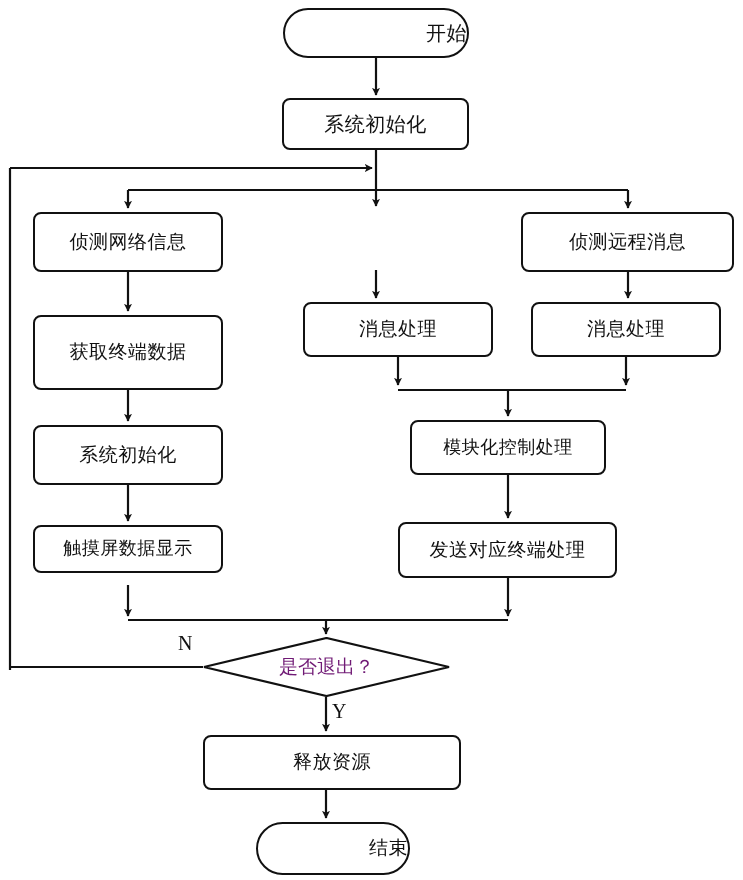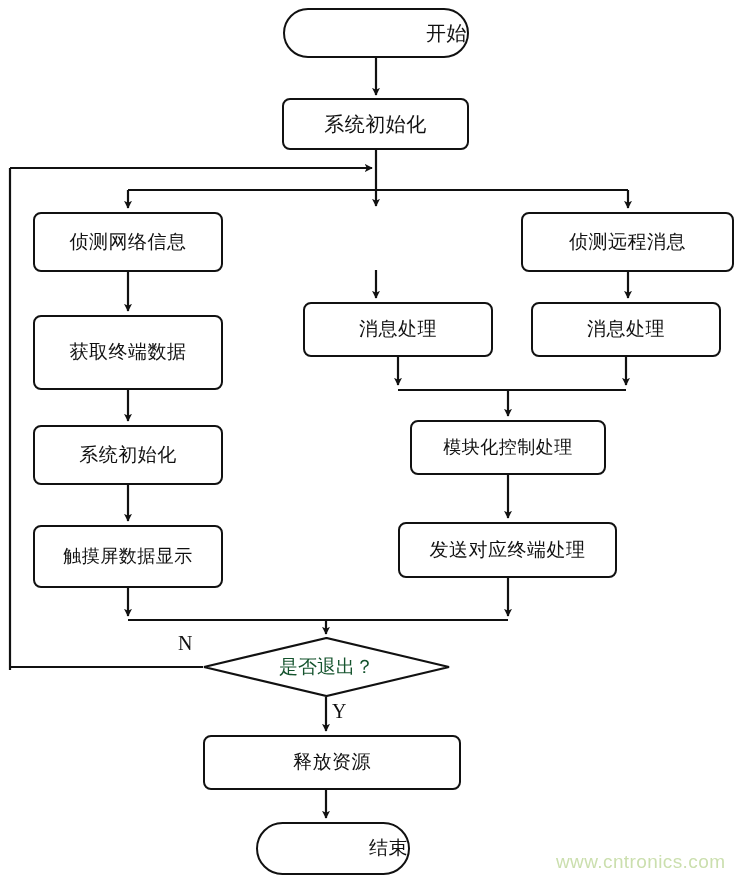--- a/index.html
+++ b/index.html
@@ -69,21 +69,21 @@
   .decision .dec-label {
     position: absolute;
     left: 0;
     top: 0;
     width: 100%;
     height: 100%;
     display: flex;
     align-items: center;
     justify-content: center;
     font-size: 19px;
-    color: #14532d;
+    color: #701a75;
     white-space: nowrap;
   }
   .edge-label {
     position: absolute;
     font-size: 20px;
     color: #111111;
     font-family: "Liberation Serif", "DejaVu Serif", serif;
     z-index: 3;
   }
   .watermark {
@@ -179,21 +179,21 @@
   </div>
 
   <div class="node process" style="left:33px; top:425px; width:190px; height:60px;">
     <span class="node-label fs19">系统初始化</span>
   </div>
 
   <div class="node process" style="left:410px; top:420px; width:196px; height:55px;">
     <span class="node-label fs18">模块化控制处理</span>
   </div>
 
-  <div class="node process" style="left:33px; top:525px; width:190px; height:63px;">
+  <div class="node process" style="left:33px; top:525px; width:190px; height:48px;">
     <span class="node-label fs18">触摸屏数据显示</span>
   </div>
 
   <div class="node process" style="left:398px; top:522px; width:219px; height:56px;">
     <span class="node-label fs19">发送对应终端处理</span>
   </div>
 
   <div class="decision" style="left:203px; top:637px; width:247px; height:60px;">
     <svg width="247" height="60" viewBox="0 0 247 60" aria-hidden="true">
       <polygon points="123.5,1 246,30 123.5,59 1,30" fill="#ffffff" stroke="#111111" stroke-width="2.2"></polygon>
@@ -206,15 +206,14 @@
   <div class="edge-label" style="left:332px; top:700px;">Y</div>
 
   <div class="node process" style="left:203px; top:735px; width:258px; height:55px;">
     <span class="node-label fs19">释放资源</span>
   </div>
 
   <div class="node terminal" style="left:256px; top:822px; width:154px; height:53px;">
     <span class="node-label fs19">结束</span>
   </div>
 
-  <div class="watermark" style="left:556px; top:851px;">www.cntronics.com</div>
 
 </div>
 
 </body></html>

